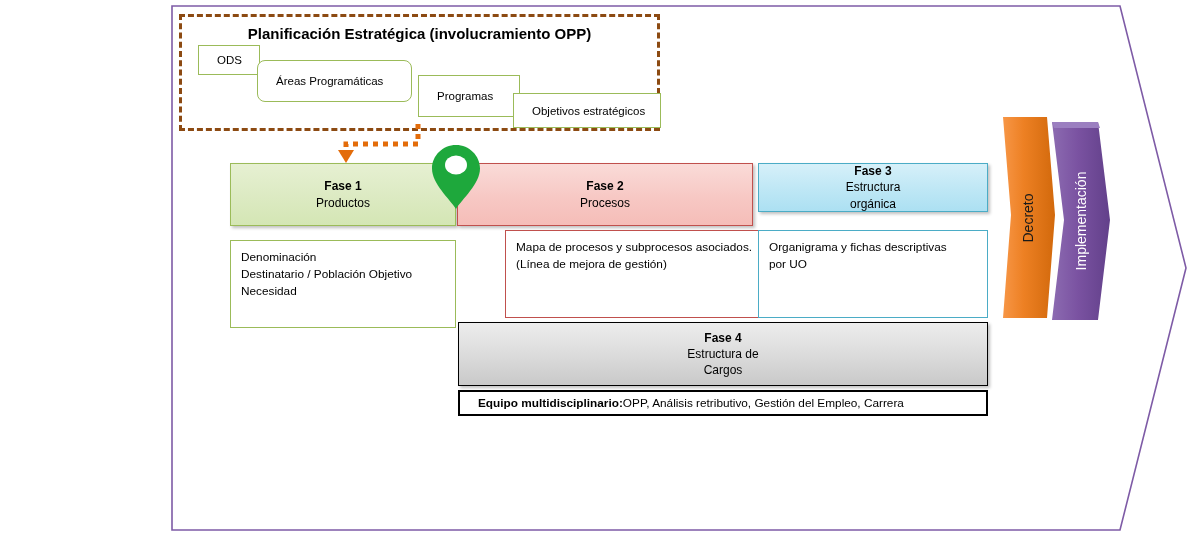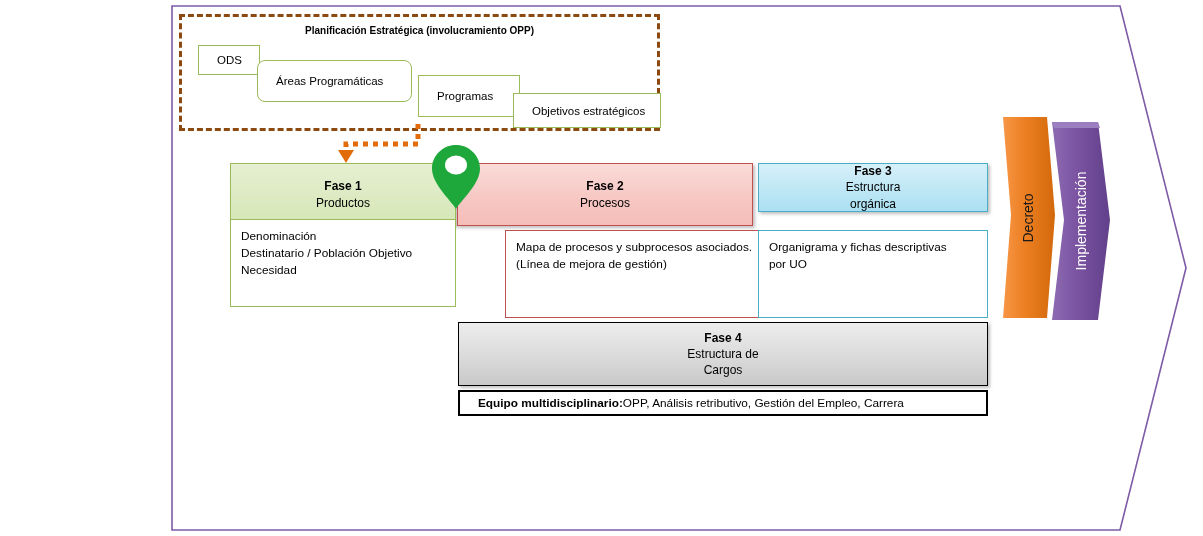--- a/index.html
+++ b/index.html
@@ -47,21 +47,21 @@
   #planning-box {
     left: 179px; top: 14px;
     width: 481px; height: 117px;
     border: 3px dashed #8C4A12;
     background: transparent;
   }
   #planning-title {
     position: absolute;
     left: 0; right: 0; top: 8px;
     text-align: center;
-    font-size: 10px;
+    font-size: 15px;
     font-weight: bold;
     color: #000;
   }
   .plan-chip {
     position: absolute;
     border: 1.5px solid #9BBB59;
     background: #ffffff;
     display: flex;
     align-items: center;
     font-size: 11.5px;
@@ -121,21 +121,21 @@
     position: absolute;
     border-width: 1.5px;
     border-style: solid;
     background: #ffffff;
     box-sizing: border-box;
     padding: 8px 10px;
     font-size: 11.8px;
     color: #000;
     line-height: 1.45;
   }
-  #phase1-detail { left: 230px; top: 219px; width: 226px; height: 88px; border-color: #9BBB59; }
+  #phase1-detail { left: 230px; top: 240px; width: 226px; height: 88px; border-color: #9BBB59; }
   #phase2-detail { left: 457px; top: 230px; width: 296px; height: 88px; border-color: #C0504D; margin-left: 48px; }
   #phase3-detail { left: 758px; top: 230px; width: 230px; height: 88px; border-color: #4BACC6; }
 
   
   #equipo-bar {
     left: 458px; top: 390px; width: 530px; height: 26px;
     border: 2px solid #000;
     background: #ffffff;
     display: flex;
     align-items: center;

